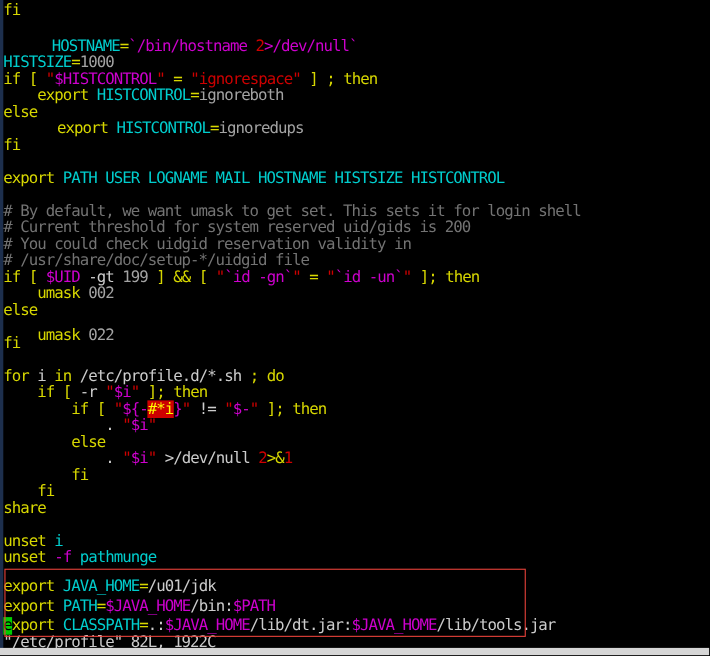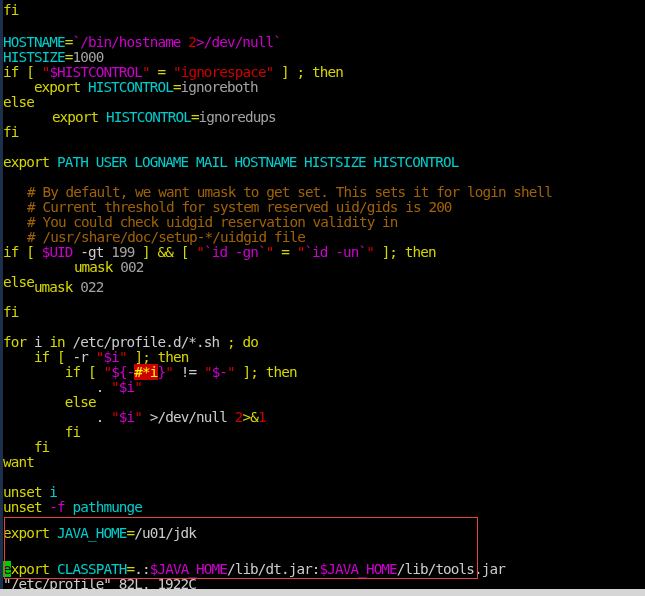--- a/index.html
+++ b/index.html
@@ -44,21 +44,21 @@
     font-size: 14.3px;
     white-space: pre;
     letter-spacing: 0px;
   }
   
   .c-kw   { color: #d7d700; }  
   .c-id   { color: #00cdcd; }  
   .c-num  { color: #a3a3a3; }  
   .c-str  { color: #cd0000; }  
   .c-var  { color: #cd00cd; }  
-  .c-cmt  { color: #a16207; padding-left: 24px; }  
+  .c-cmt  { color: #737373; }  
   .c-txt  { color: #cccccc; }  
   .c-op   { color: #d7d700; }  
   .c-sh   { color: #cd0000; }
 
   
   .hl-search {
     background: #cd0000;
     color: #ffff00;
   }
   
@@ -82,54 +82,55 @@
 <body>
 
 <div id="screen">
 
   <div id="left-border"></div>
 
   <div id="term">
 
   <div class="line" style="top: 0px; letter-spacing: -0.888px;"><span class="c-kw">fi</span></div>
       <div class="line" style="top: 20px; letter-spacing: -0.888px;"></div>
-      <div class="line" style="top: 32px; letter-spacing: -0.888px;"><span class="c-id">HOSTNAME</span><span class="c-op">=</span><span class="c-var">`/bin/hostname </span><span class="c-sh">2</span><span class="c-var">&gt;/dev/null`</span></div>
+      <div class="line" style="top: 32px; letter-spacing: -0.888px; padding-left: 44px;"><span class="c-id">HOSTNAME</span><span class="c-op">=</span><span class="c-var">`/bin/hostname </span><span class="c-sh">2</span><span class="c-var">&gt;/dev/null`</span></div>
       <div class="line" style="top: 47px; letter-spacing: -0.888px;"><span class="c-id">HISTSIZE</span><span class="c-op">=</span><span class="c-num">1000</span></div>
       <div class="line" style="top: 62px; letter-spacing: -0.888px;"><span class="c-kw">if</span><span class="c-txt"> </span><span class="c-op">[</span><span class="c-txt"> </span><span class="c-str">"</span><span class="c-var">$HISTCONTROL</span><span class="c-str">"</span><span class="c-txt"> </span><span class="c-op">=</span><span class="c-txt"> </span><span class="c-str">"ignorespace"</span><span class="c-txt"> </span><span class="c-op">]</span><span class="c-txt"> </span><span class="c-op">;</span><span class="c-txt"> </span><span class="c-kw">then</span></div>
       <div class="line" style="top: 77px; letter-spacing: -0.888px;"><span class="c-txt">    </span><span class="c-kw">export</span><span class="c-txt"> </span><span class="c-id">HISTCONTROL</span><span class="c-op">=</span><span class="c-num">ignoreboth</span></div>
       <div class="line" style="top: 92px; letter-spacing: -0.888px;"><span class="c-kw">else</span></div>
       <div class="line" style="top: 107px; letter-spacing: -0.888px; padding-left: 18px;"><span class="c-txt">    </span><span class="c-kw">export</span><span class="c-txt"> </span><span class="c-id">HISTCONTROL</span><span class="c-op">=</span><span class="c-num">ignoredups</span></div>
       <div class="line" style="top: 122px; letter-spacing: -0.888px;"><span class="c-kw">fi</span></div>
       <div class="line" style="top: 137px; letter-spacing: -0.888px;"></div>
       <div class="line" style="top: 152px; letter-spacing: -0.888px;"><span class="c-kw">export</span><span class="c-txt"> </span><span class="c-id">PATH USER LOGNAME MAIL HOSTNAME HISTSIZE HISTCONTROL</span></div>
       <div class="line" style="top: 167px; letter-spacing: -0.888px;"></div>
       <div class="line" style="top: 182px; letter-spacing: -0.888px;"><span class="c-cmt"># By default, we want umask to get set. This sets it for login shell</span></div>
       <div class="line" style="top: 197px; letter-spacing: -0.888px;"><span class="c-cmt"># Current threshold for system reserved uid/gids is 200</span></div>
       <div class="line" style="top: 212px; letter-spacing: -0.888px;"><span class="c-cmt"># You could check uidgid reservation validity in</span></div>
       <div class="line" style="top: 227px; letter-spacing: -0.888px;"><span class="c-cmt"># /usr/share/doc/setup-*/uidgid file</span></div>
       <div class="line" style="top: 242px; letter-spacing: -0.888px;"><span class="c-kw">if</span><span class="c-txt"> </span><span class="c-op">[</span><span class="c-txt"> </span><span class="c-var">$UID</span><span class="c-txt"> </span><span class="c-txt">-gt</span><span class="c-txt"> </span><span class="c-num">199</span><span class="c-txt"> </span><span class="c-op">]</span><span class="c-txt"> </span><span class="c-op">&amp;&amp;</span><span class="c-txt"> </span><span class="c-op">[</span><span class="c-txt"> </span><span class="c-str">"</span><span class="c-var">`id -gn`</span><span class="c-str">"</span><span class="c-txt"> </span><span class="c-op">=</span><span class="c-txt"> </span><span class="c-str">"</span><span class="c-var">`id -un`</span><span class="c-str">"</span><span class="c-txt"> </span><span class="c-op">]</span><span class="c-op">;</span><span class="c-txt"> </span><span class="c-kw">then</span></div>
-      <div class="line" style="top: 257px; letter-spacing: -0.888px; padding-left: 40px;"><span class="c-txt">    </span><span class="c-kw">umask</span><span class="c-txt"> </span><span class="c-num">002</span></div>
+      <div class="line" style="top: 257px; letter-spacing: -0.888px;"><span class="c-txt">    </span><span class="c-kw">umask</span><span class="c-txt"> </span><span class="c-num">002</span></div>
       <div class="line" style="top: 272px; letter-spacing: -0.888px;"><span class="c-kw">else</span></div>
-      <div class="line" style="top: 277px; letter-spacing: -0.888px;"><span class="c-txt">    </span><span class="c-kw">umask</span><span class="c-txt"> </span><span class="c-num">022</span></div>
+      <div class="line" style="top: 295px; letter-spacing: -0.888px;"><span class="c-txt">    </span><span class="c-kw">umask</span><span class="c-txt"> </span><span class="c-num">022</span></div>
       <div class="line" style="top: 302px; letter-spacing: -0.888px;"><span class="c-kw">fi</span></div>
       <div class="line" style="top: 317px; letter-spacing: -0.888px;"></div>
       <div class="line" style="top: 332px; letter-spacing: -0.888px;"><span class="c-kw">for</span><span class="c-txt"> </span><span class="c-txt">i</span><span class="c-txt"> </span><span class="c-kw">in</span><span class="c-txt"> </span><span class="c-txt">/etc/profile.d/*.sh</span><span class="c-txt"> </span><span class="c-op">;</span><span class="c-txt"> </span><span class="c-kw">do</span></div>
       <div class="line" style="top: 347px; letter-spacing: -0.888px;"><span class="c-txt">    </span><span class="c-kw">if</span><span class="c-txt"> </span><span class="c-op">[</span><span class="c-txt"> </span><span class="c-txt">-r</span><span class="c-txt"> </span><span class="c-str">"</span><span class="c-var">$i</span><span class="c-str">"</span><span class="c-txt"> </span><span class="c-op">]</span><span class="c-op">;</span><span class="c-txt"> </span><span class="c-kw">then</span></div>
       <div class="line" style="top: 362px; letter-spacing: -0.888px;"><span class="c-txt">        </span><span class="c-kw">if</span><span class="c-txt"> </span><span class="c-op">[</span><span class="c-txt"> </span><span class="c-str">"</span><span class="c-var">${</span><span class="c-var">-</span><span class="hl-search">#*i</span><span class="c-var">}</span><span class="c-str">"</span><span class="c-txt"> </span><span class="c-txt">!=</span><span class="c-txt"> </span><span class="c-str">"</span><span class="c-var">$-</span><span class="c-str">"</span><span class="c-txt"> </span><span class="c-op">]</span><span class="c-op">;</span><span class="c-txt"> </span><span class="c-kw">then</span></div>
       <div class="line" style="top: 377px; letter-spacing: -0.888px;"><span class="c-txt">            </span><span class="c-txt">.</span><span class="c-txt"> </span><span class="c-str">"</span><span class="c-var">$i</span><span class="c-str">"</span></div>
       <div class="line" style="top: 392px; letter-spacing: -0.888px;"><span class="c-txt">        </span><span class="c-kw">else</span></div>
       <div class="line" style="top: 407px; letter-spacing: -0.888px;"><span class="c-txt">            </span><span class="c-txt">.</span><span class="c-txt"> </span><span class="c-str">"</span><span class="c-var">$i</span><span class="c-str">"</span><span class="c-txt"> </span><span class="c-txt">&gt;/dev/null</span><span class="c-txt"> </span><span class="c-sh">2</span><span class="c-op">&gt;&amp;</span><span class="c-sh">1</span></div>
       <div class="line" style="top: 422px; letter-spacing: -0.888px;"><span class="c-txt">        </span><span class="c-kw">fi</span></div>
       <div class="line" style="top: 437px; letter-spacing: -0.888px;"><span class="c-txt">    </span><span class="c-kw">fi</span></div>
-      <div class="line" style="top: 452px; letter-spacing: -0.888px;"><span class="c-kw">want</span></div>
+      <div class="line" style="top: 452px; letter-spacing: -0.888px;"><span class="c-kw">share</span></div>
       <div class="line" style="top: 467px; letter-spacing: -0.888px;"></div>
       <div class="line" style="top: 482px; letter-spacing: -0.888px;"><span class="c-kw">unset</span><span class="c-txt"> </span><span class="c-id">i</span></div>
       <div class="line" style="top: 497px; letter-spacing: -0.888px;"><span class="c-kw">unset</span><span class="c-txt"> </span><span class="c-var">-f</span><span class="c-txt"> </span><span class="c-id">pathmunge</span></div>
       <div class="line" style="top: 512px; letter-spacing: -0.888px;"></div>
       <div class="line" style="top: 523px; letter-spacing: -0.888px;"><span class="c-kw">export</span><span class="c-txt"> </span><span class="c-id">JAVA_HOME</span><span class="c-op">=</span><span class="c-txt">/u01/jdk</span></div>
+      <div class="line" style="top: 541px; letter-spacing: -0.888px;"><span class="c-kw">export</span><span class="c-txt"> </span><span class="c-id">PATH</span><span class="c-op">=</span><span class="c-var">$JAVA_HOME</span><span class="c-txt">/bin:</span><span class="c-var">$PATH</span></div>
       <div class="line" style="top: 559px; letter-spacing: -0.888px;"><span class="cursor">e</span><span class="c-kw">xport</span><span class="c-txt"> </span><span class="c-id">CLASSPATH</span><span class="c-op">=</span><span class="c-txt">.:</span><span class="c-var">$JAVA_HOME</span><span class="c-txt">/lib/dt.jar:</span><span class="c-var">$JAVA_HOME</span><span class="c-txt">/lib/tools.jar</span></div>
       <div class="line" style="top: 574px; letter-spacing: -0.888px;"><span class="c-txt">"/etc/profile" 82L, 1922C</span></div>
     </div>
 
   <div id="annotation-box"></div>
 
   <div id="bottom-bar"></div>
 
 </div>
 

